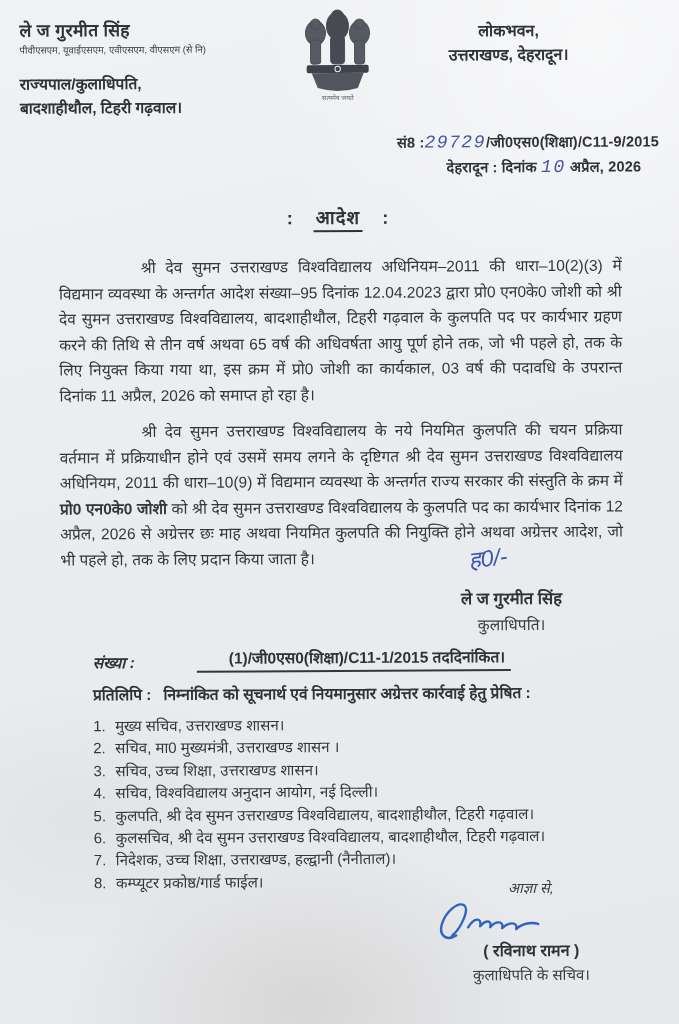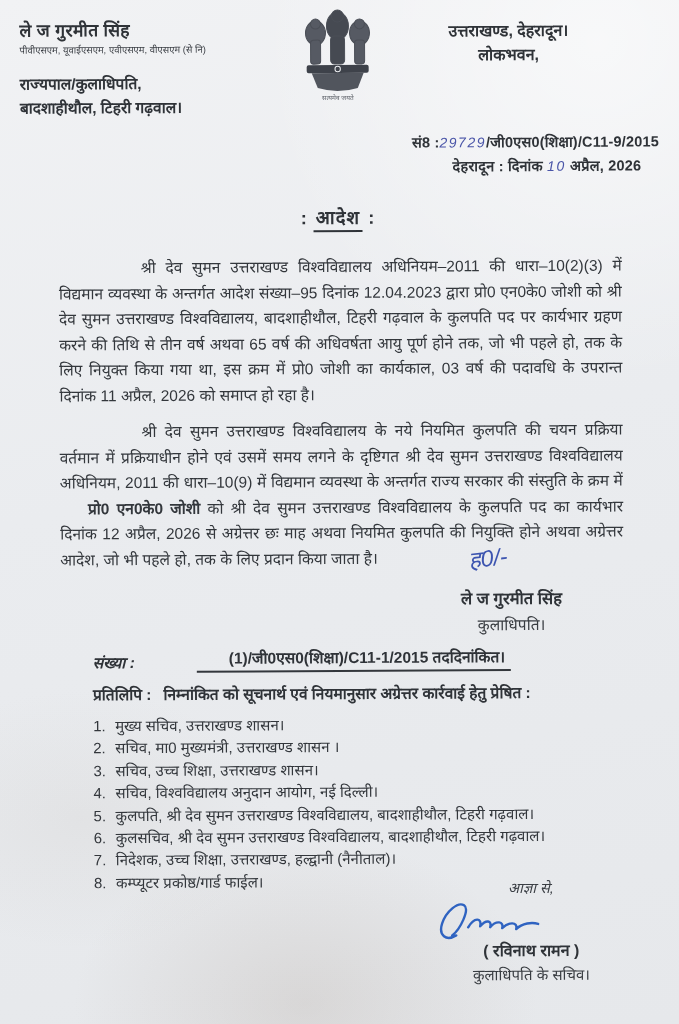--- a/index.html
+++ b/index.html
@@ -22,30 +22,30 @@
 
   .emblem{position:absolute;top:6px;left:300px;width:80px;height:106px;}
 
   .addr{position:absolute;top:20px;left:398px;width:226px;text-align:center;
         font-weight:bold;font-size:16px;line-height:23.5px;}
 
   .refblock{position:absolute;top:132px;right:18px;text-align:right;
             font-size:14.5px;font-weight:bold;letter-spacing:.2px;}
   .refblock .line2{margin-top:4px;padding-right:18px;}
   .hand{color:#4a55a8;font-style:italic;letter-spacing:1.5px;font-weight:normal;}
-  .hand.num{font-size:14px;}
+  .hand.num{font-size:18px;font-family:Liberation Mono, monospace;}
 
   .order-title{position:absolute;top:204px;left:0;width:100%;text-align:center;
                font-size:18.5px;font-weight:bold;letter-spacing:1px;}
-  .order-title .word{border-bottom:2px solid #2f3338;padding:0 2px 2px;margin:0 6px;}
+  .order-title .word{border-bottom:2px solid #2f3338;padding:0 2px 2px;margin:0 20px;}
 
   .bodytext{position:absolute;top:254px;left:60px;right:56px;}
   .body-para{font-size:15.5px;line-height:25.5px;text-align:justify;
              text-indent:82px;margin:0 0 11px 0;color:#33373c;}
-  .body-para .b{font-weight:bold;margin-left:28px;}
+  .body-para .b{font-weight:bold;}
 
   .signatory{position:absolute;top:542px;left:398px;width:226px;text-align:center;}
   .hand-sign{display:inline-block;color:#3d55b0;font-size:23px;font-style:italic;
              transform:rotate(-6deg);margin-left:-46px;}
   .signatory-name{margin-top:13px;font-weight:bold;font-size:16.5px;}
   .signatory-desig{font-size:15.5px;margin-top:4px;color:#383c41;}
 
   .endorse{position:absolute;top:646px;left:92px;right:56px;font-size:15.5px;}
   .endorse-row1{display:flex;align-items:flex-end;}
   .num-label{font-weight:bold;width:104px;flex:0 0 auto;font-style:italic;}
@@ -95,22 +95,22 @@
         <rect x="9" y="59" width="62" height="8" rx="2" fill="#3e424a" stroke="none"></rect>
         <circle cx="40" cy="63" r="3.2" fill="#e9ebee" stroke="none"></circle>
         <circle cx="40" cy="63" r="2.2" fill="#3e424a" stroke="none"></circle>
 
         <path d="M14,67 L66,67 L60,82 Q40,88 20,82 Z" fill="#51555d" stroke="none"></path>
       </g>
       <text x="40" y="94" text-anchor="middle" font-size="6.5" fill="#5a5e66">सत्यमेव जयते</text>
     </svg>
 
     <div class="addr">
+      <div>लोकभवन,</div>
       <div>उत्तराखण्ड, देहरादून।</div>
-      <div>लोकभवन,</div>
     </div>
 
     <div class="refblock">
       <div class="line1">
         <span>सं8 :</span><span class="hand num">29729</span><span>/जी0एस0(शिक्षा)/C11-9/2015</span>
       </div>
       <div class="line2">
         <span>देहरादून : दिनांक</span>
         <span class="hand num">10</span>
         <span>अप्रैल, 2026</span>

